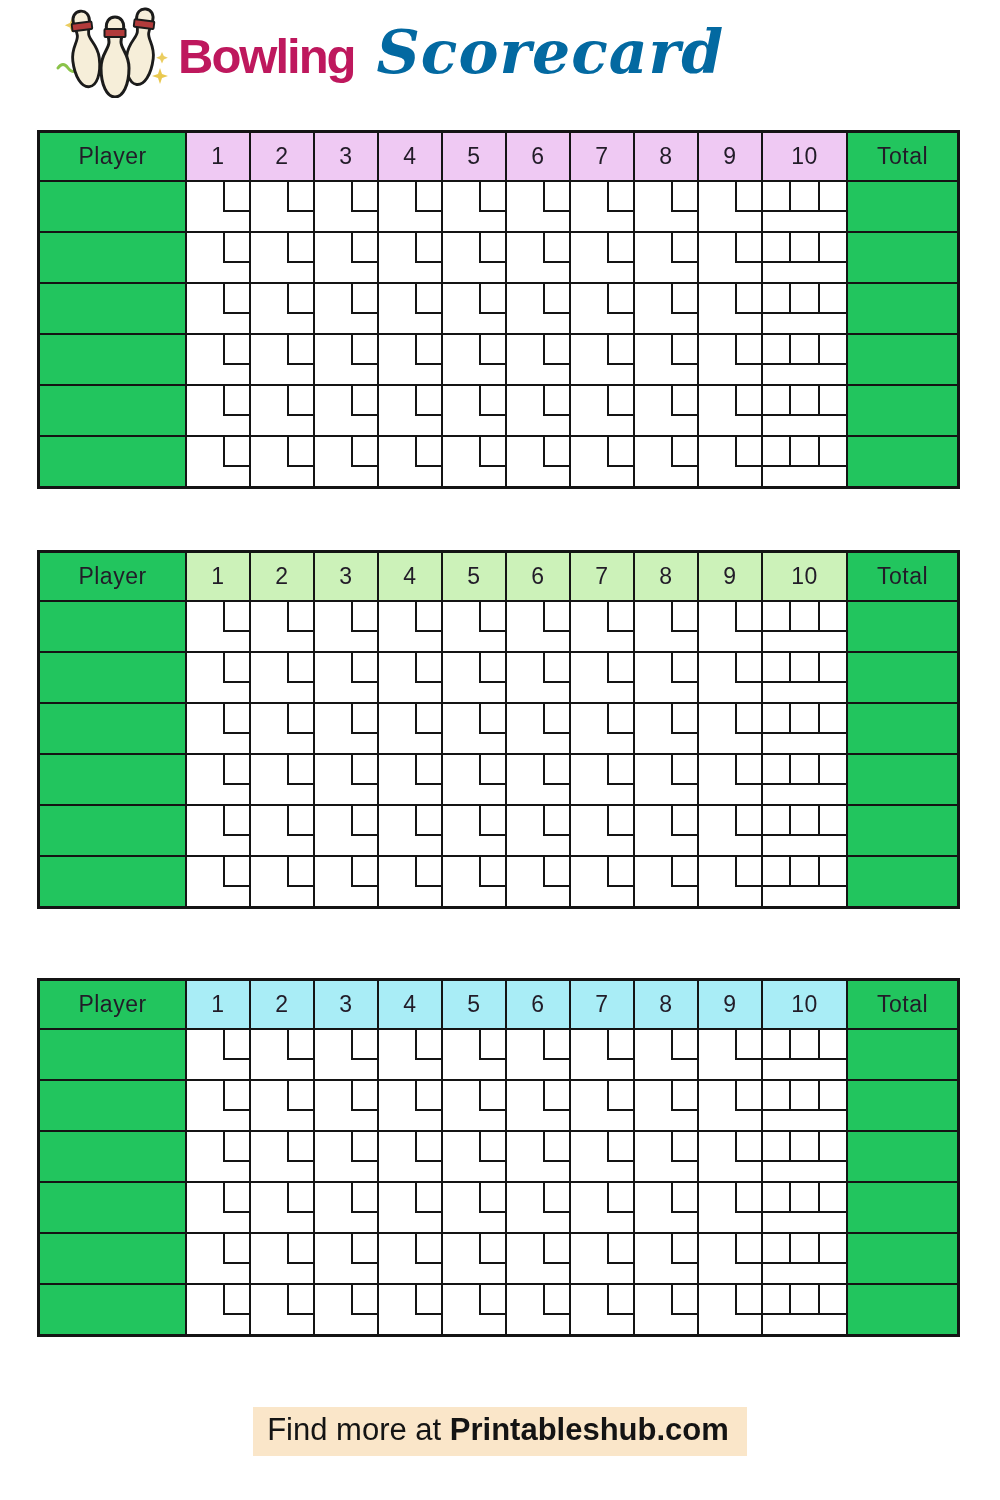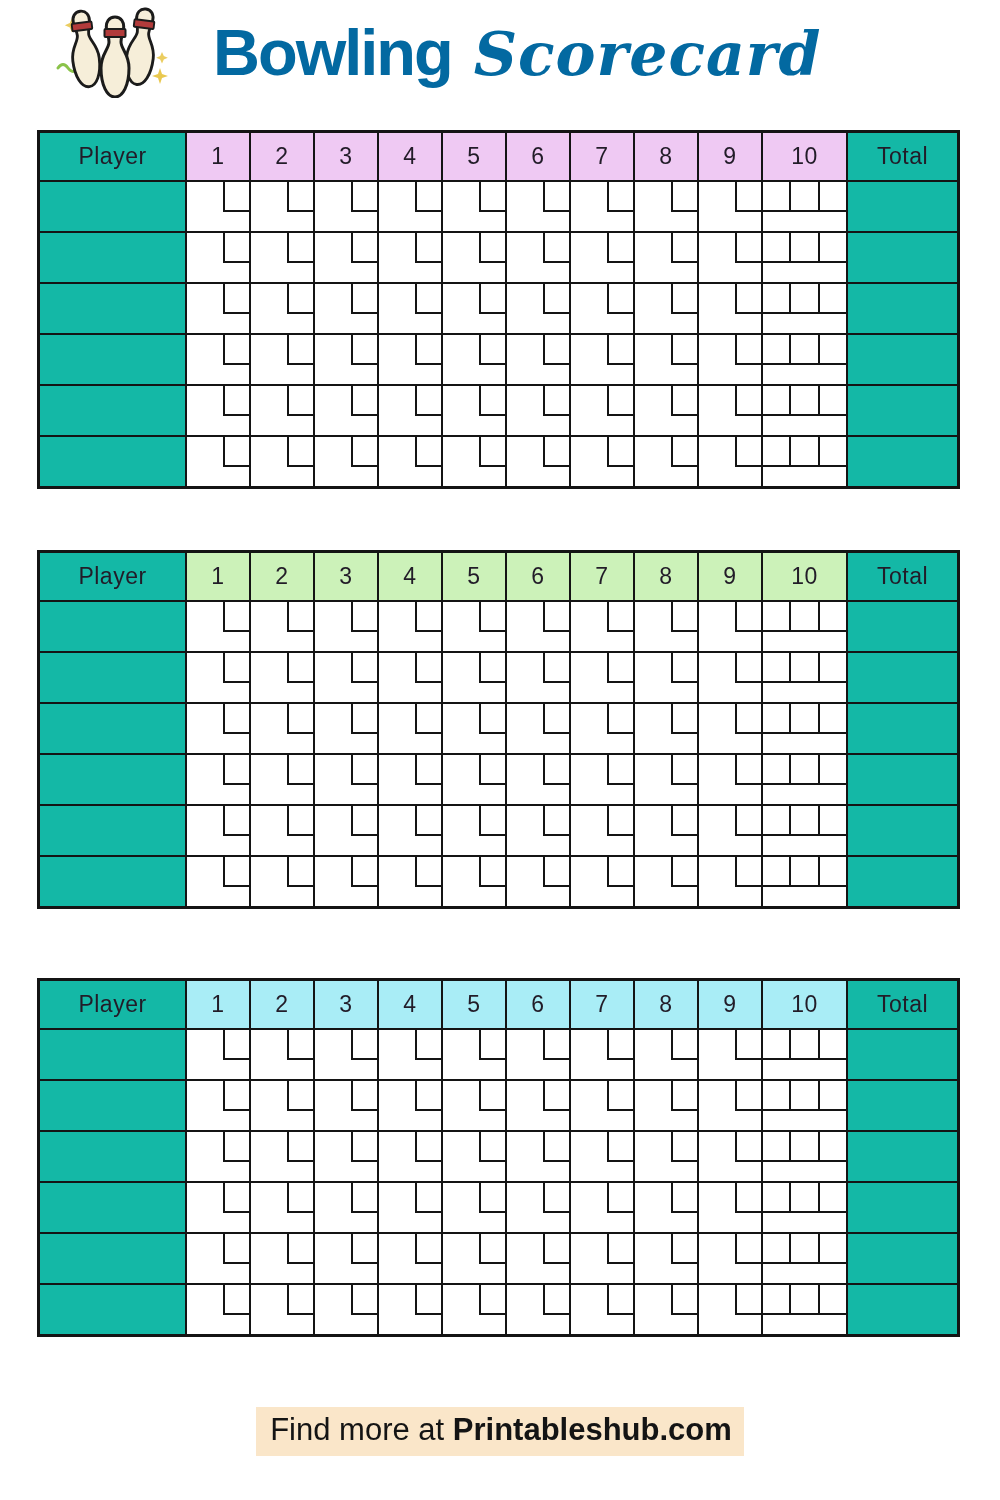--- a/index.html
+++ b/index.html
@@ -9,23 +9,22 @@
   }
 
   
   .title-row {
     position:absolute; top:2px; left:56px; height:100px;
     display:flex; align-items:center;
   }
   .pins-icon { width:122px; height:96px; flex:0 0 auto; }
   .title-text { display:flex; align-items:baseline; margin-left:8px; }
   .t-bold {
-    font-size:65px; font-weight:700; letter-spacing:-2px; color:#0369a1;
+    font-size:49px; font-weight:700; letter-spacing:-2px; color:#be185d;
     font-family:"Liberation Sans", sans-serif;
-    margin-left:35px;
   }
   .t-script {
     font-family:"DejaVu Serif", serif; font-style:italic; font-weight:700;
     font-size:60px; margin-left:22px; color:#0369a1; letter-spacing:1px;
   }
 
   
   main { position:absolute; inset:0; }
   .scorecard {
     position:absolute; left:37px; width:917px;
@@ -58,31 +57,31 @@
   }
   .tenth-wrap {
     position:absolute; top:0; left:0; width:100%; height:30px; display:flex;
   }
   .tbox10 {
     flex:1 1 0; border-left:2px solid #141414; border-bottom:2px solid #141414;
     box-sizing:border-box; background:#ffffff;
   }
   .tbox10:first-child { border-left:none; }
 
-  .player-col, .total-col { background:#14b8a6; }
+  .player-col, .total-col { background:#22c55e; }
   .body-row .player-col, .body-row .total-col {
     display:flex; align-items:center; justify-content:center; font-size:20px;
   }
 
   
   .footer {
     position:absolute; top:1412px; left:0; width:100%;
     text-align:center; font-size:31px; color:#141414;
   }
-  .f-hl { padding:5px 12px 9px 14px; }
+  .f-hl { padding:5px 18px 9px 14px; }
   .f-brand { font-weight:700; }
 </style>
 </head>
 <body>
 
 <header class="title-row">
   <span>
     <svg class="pins-icon" viewBox="0 0 122 96" xmlns="http://www.w3.org/2000/svg">
       <defs>
         <path id="pin" d="M20 3 C26 3 29.5 8 28.5 15 C27.8 20 26 23.5 26 28 C26 35 34 40 34 54 C34 71 28 83 20 83 C12 83 6 71 6 54 C6 40 14 35 14 28 C14 23.5 12.2 20 11.5 15 C10.5 8 14 3 20 3 Z"></path>

